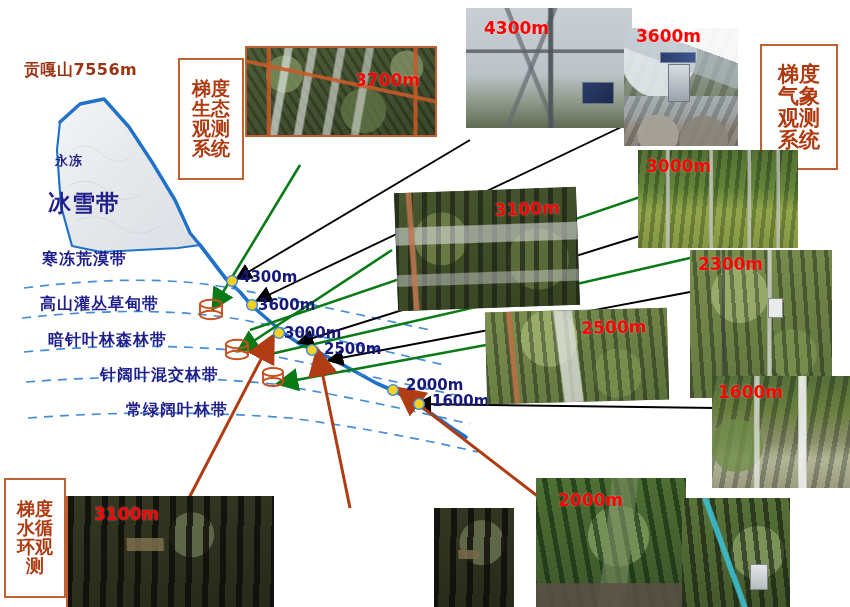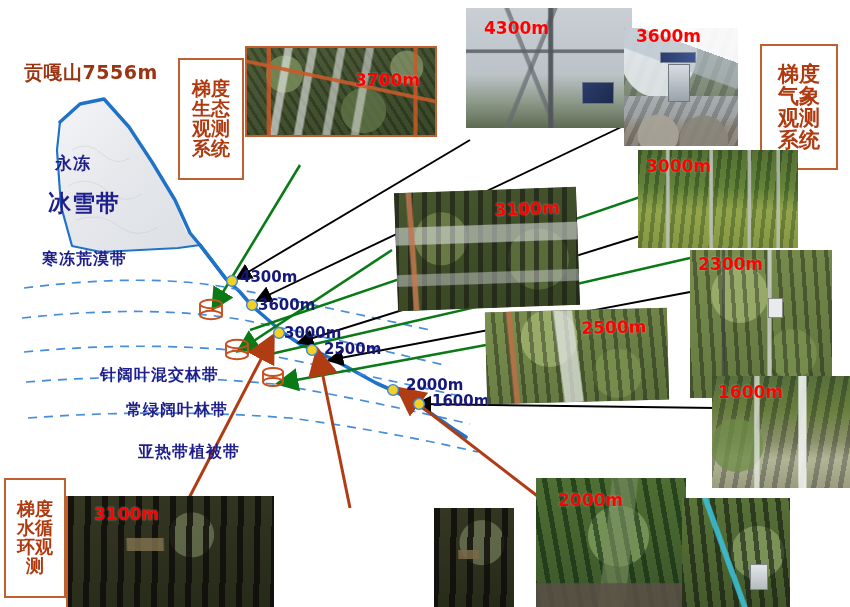--- a/index.html
+++ b/index.html
@@ -8,21 +8,21 @@
 
   
   .svg-layer{position:absolute;left:0;top:0;width:850px;height:607px;}
 
   .zone-label{
     position:absolute;color:#1f1f8c;font-weight:bold;
     font-family:"DejaVu Sans","Liberation Sans",sans-serif;
     white-space:nowrap;letter-spacing:1px;
   }
   .peak-label{
-    position:absolute;color:#9a3412;font-weight:bold;font-size:19px;
+    position:absolute;color:#9a3412;font-weight:bold;font-size:16px;
     white-space:nowrap;letter-spacing:.5px;
   }
   .elev-label{
     position:absolute;color:#16177a;font-weight:bold;font-size:15px;
     white-space:nowrap;
   }
 
   
   .titlebox{
     position:absolute;border:2px solid #c06030;background:#ffffff;
@@ -221,27 +221,28 @@
         <ellipse cx="10" cy="4" rx="10" ry="4"></ellipse>
         <path d="M0,4 L0,14"></path>
           <path d="M20,4 L20,14"></path>
         <ellipse cx="10" cy="14" rx="10" ry="4"></ellipse>
       </g>
     </g>
   </svg>
 
   <div class="peak-label" style="left:24px;top:60px;">贡嘎山7556m</div>
 
-  <div class="zone-label" style="left:55px;top:152px;font-size:17px;">永冻</div>
+  <div class="zone-label" style="left:55px;top:152px;font-size:13px;">永冻</div>
   <div class="zone-label" style="left:48px;top:188px;font-size:23px;">冰雪带</div>
 
   <div class="zone-label" style="left:42px;top:249px;font-size:16px;">寒冻荒漠带</div>
+  <div class="zone-label" style="left:40px;top:294px;font-size:16px;">高山灌丛草甸带</div>
+  <div class="zone-label" style="left:48px;top:330px;font-size:16px;">暗针叶林森林带</div>
   <div class="zone-label" style="left:126px;top:400px;font-size:16px;">常绿阔叶林带</div>
   <div class="zone-label" style="left:100px;top:365px;font-size:16px;">针阔叶混交林带</div>
-  <div class="zone-label" style="left:138px;top:442px;font-size:16px;">亚热带植被带</div>
 
   <div class="elev-label" style="left:240px;top:268px;">4300m</div>
   <div class="elev-label" style="left:258px;top:296px;">3600m</div>
   <div class="elev-label" style="left:284px;top:324px;">3000m</div>
   <div class="elev-label" style="left:324px;top:340px;">2500m</div>
   <div class="elev-label" style="left:406px;top:376px;">2000m</div>
   <div class="elev-label" style="left:432px;top:392px;">1600m</div>
 
   <div class="titlebox" style="left:178px;top:58px;width:66px;height:122px;">
     <div class="tb-text" style="font-size:19px;">

